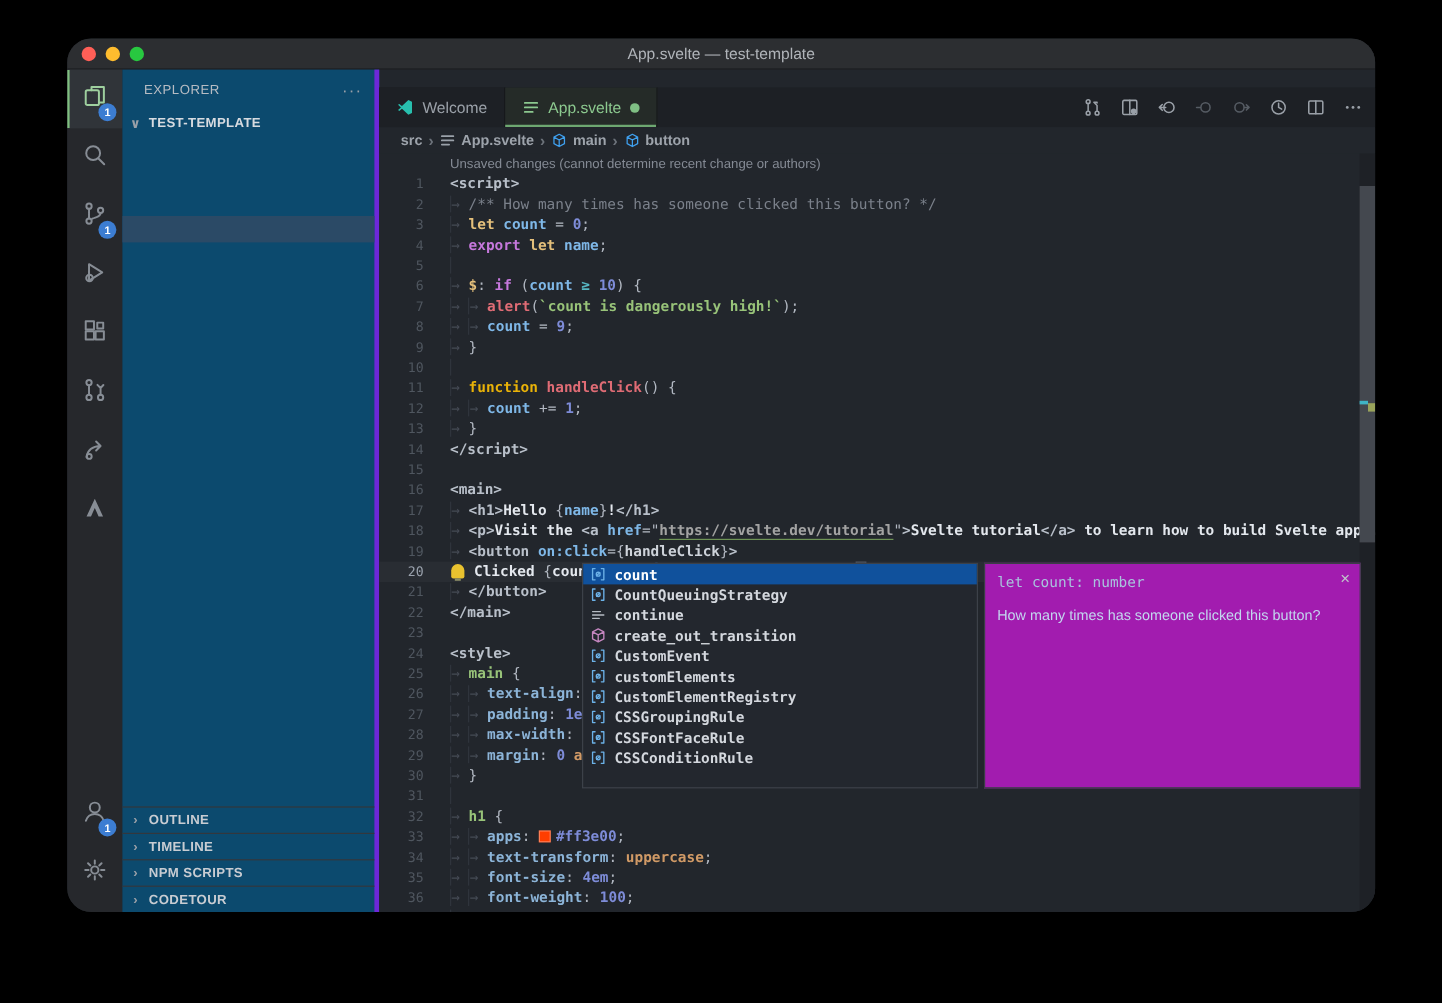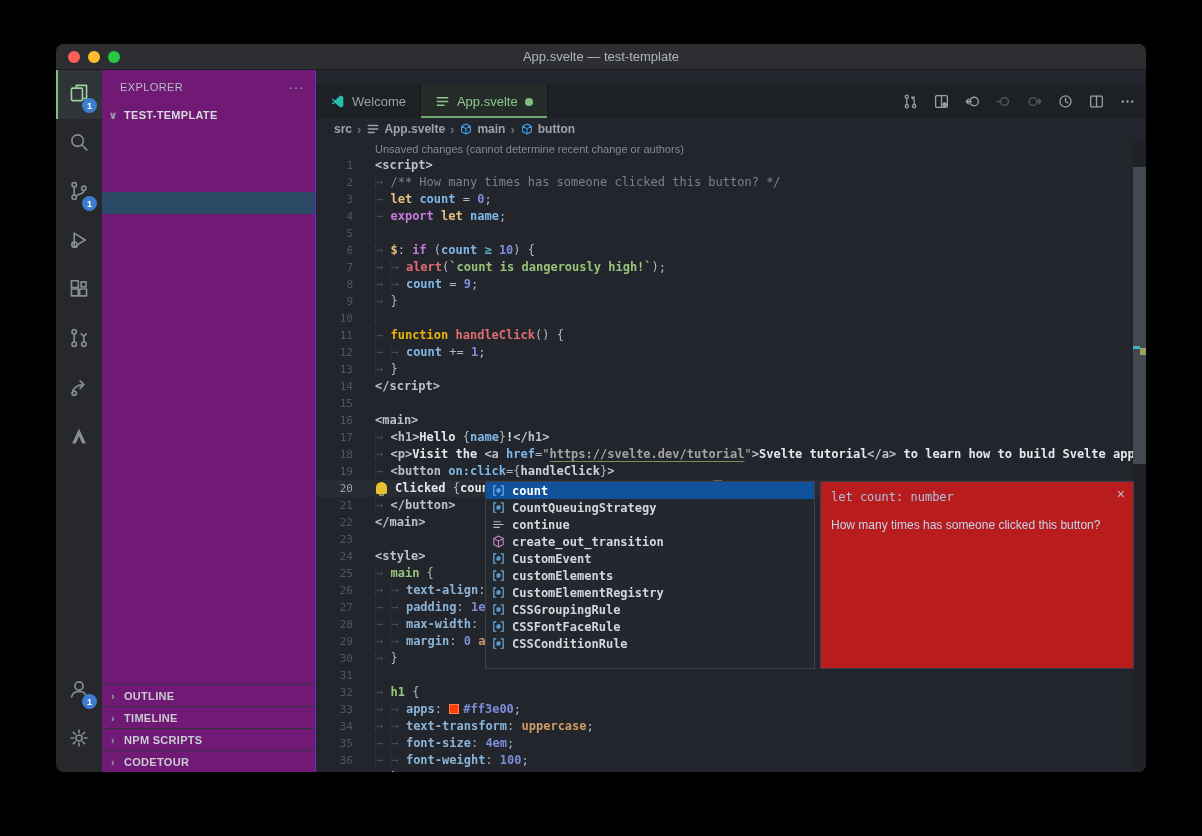--- a/index.html
+++ b/index.html
@@ -1,39 +1,39 @@
 <!DOCTYPE html>
 <html><head>
 <meta charset="utf-8">
 <style>
   * { margin:0; padding:0; box-sizing:border-box; }
   html,body { width:1202px; height:836px; background:#000; overflow:hidden;
     font-family:"Liberation Sans","DejaVu Sans",sans-serif; }
-  #window { position:absolute; left:56px; top:44px; width:1090px; height:728px;
-    background:#22262c; border-radius:8px; overflow:hidden; box-shadow:0 20px 60px rgba(0,0,0,.7); }
+  #window { position:absolute; left:56px; top:32px; width:1090px; height:728px;
+    background:#22262c; border-radius:20px; overflow:hidden; box-shadow:0 20px 60px rgba(0,0,0,.7); }
 
   
   #titlebar { position:absolute; left:0; top:0; width:100%; height:26px; background:#2c2e31;
     border-bottom:1px solid #1b1d20; }
   .lights { position:absolute; left:12px; top:7px; display:flex; gap:8px; }
   .light { width:12px; height:12px; border-radius:50%; }
   .l-red{background:#ff5f57}.l-yel{background:#febc2e}.l-grn{background:#28c840}
   #win-title { position:absolute; width:100%; text-align:center; top:5px; font-size:13px; color:#b0b4b9; }
 
   
   #activitybar { position:absolute; left:0; top:26px; width:46px; bottom:0; background:#26282c; }
   .act-item { position:relative; width:46px; height:49px; display:flex; align-items:center; justify-content:center; color:#878d95; }
   .act-item.active { background:#303439; color:#9ecf9e; box-shadow:inset 2px 0 0 #7fbf7f; }
   .act-badge { position:absolute; right:5px; bottom:6px; min-width:15px; height:15px; border-radius:8px;
     background:#3c7dd2; color:#fff; font-size:9px; font-weight:bold; display:flex; align-items:center; justify-content:center; }
   #act-bottom { position:absolute; left:0; bottom:8px; width:46px; }
   .act-item svg { width:22px; height:22px; }
 
   
-  #sidebar { position:absolute; left:46px; top:26px; width:214px; bottom:0; background:#701a75; border-right:1px solid #6d28d9; }
+  #sidebar { position:absolute; left:46px; top:26px; width:214px; bottom:0; background:#0c4a6e; border-right:4px solid #6d28d9; }
   #sb-head { height:34px; display:flex; align-items:center; justify-content:space-between; padding:0 10px 0 18px; }
   #sb-title { font-size:11px; letter-spacing:.4px; color:#b7bcc3; }
   #sb-more { color:#9aa0a8; font-size:14px; letter-spacing:1px; }
   #sb-root { height:22px; display:flex; align-items:center; gap:4px; padding-left:4px;
     font-size:11px; font-weight:bold; color:#d7dbe0; letter-spacing:.3px; }
   .tchev { color:#9aa0a8; font-size:11px; width:14px; text-align:center; display:inline-block; }
   .trow { position:relative; height:22px; display:flex; align-items:center; gap:5px; font-size:13px; color:#c3c8cf; }
   .trow.sel { background:#2b4a66; }
   #sb-sections { position:absolute; left:0; bottom:0; width:100%; }
   .sb-sec { height:22px; border-top:1px solid #33373d; display:flex; align-items:center; gap:4px; padding-left:4px;
@@ -96,21 +96,21 @@
   #suggest { position:absolute; left:429px; top:437px; width:330px; height:188px; background:#23272e;
     border:1px solid #3c4149; z-index:6; font-family:"DejaVu Sans Mono","Liberation Mono",monospace; }
   .srow { height:17px; display:flex; align-items:center; gap:6px; padding-left:4px; font-size:12px;
     font-weight:bold; color:#d4d8de; white-space:nowrap; }
   .srow.sel { background:#10519c; color:#fff; }
   .sicon { width:16px; height:16px; flex:none; display:flex; align-items:center; justify-content:center; }
   .sicon svg { width:15px; height:15px; }
   .k-var{color:#6cb2e8}.k-key{color:#b6bcc4}.k-mod{color:#c586c0}
 
   
-  #docs { position:absolute; left:764px; top:437px; width:314px; height:188px; background:#b91c1c;
+  #docs { position:absolute; left:764px; top:437px; width:314px; height:188px; background:#a21caf;
     border:1px solid #3a3f46; z-index:6; }
   #docs-sig { padding:8px 10px 0 10px; font-family:"DejaVu Sans Mono","Liberation Mono",monospace;
     font-size:12px; color:#a9c3dd; }
   #docs-desc { padding:14px 10px 0 10px; font-size:12px; color:#c3d6ef; }
   #docs-close { position:absolute; right:8px; top:4px; color:#c0c5cb; font-size:14px; }
 </style>
 </head>
 <body>
 
 <div id="window">

